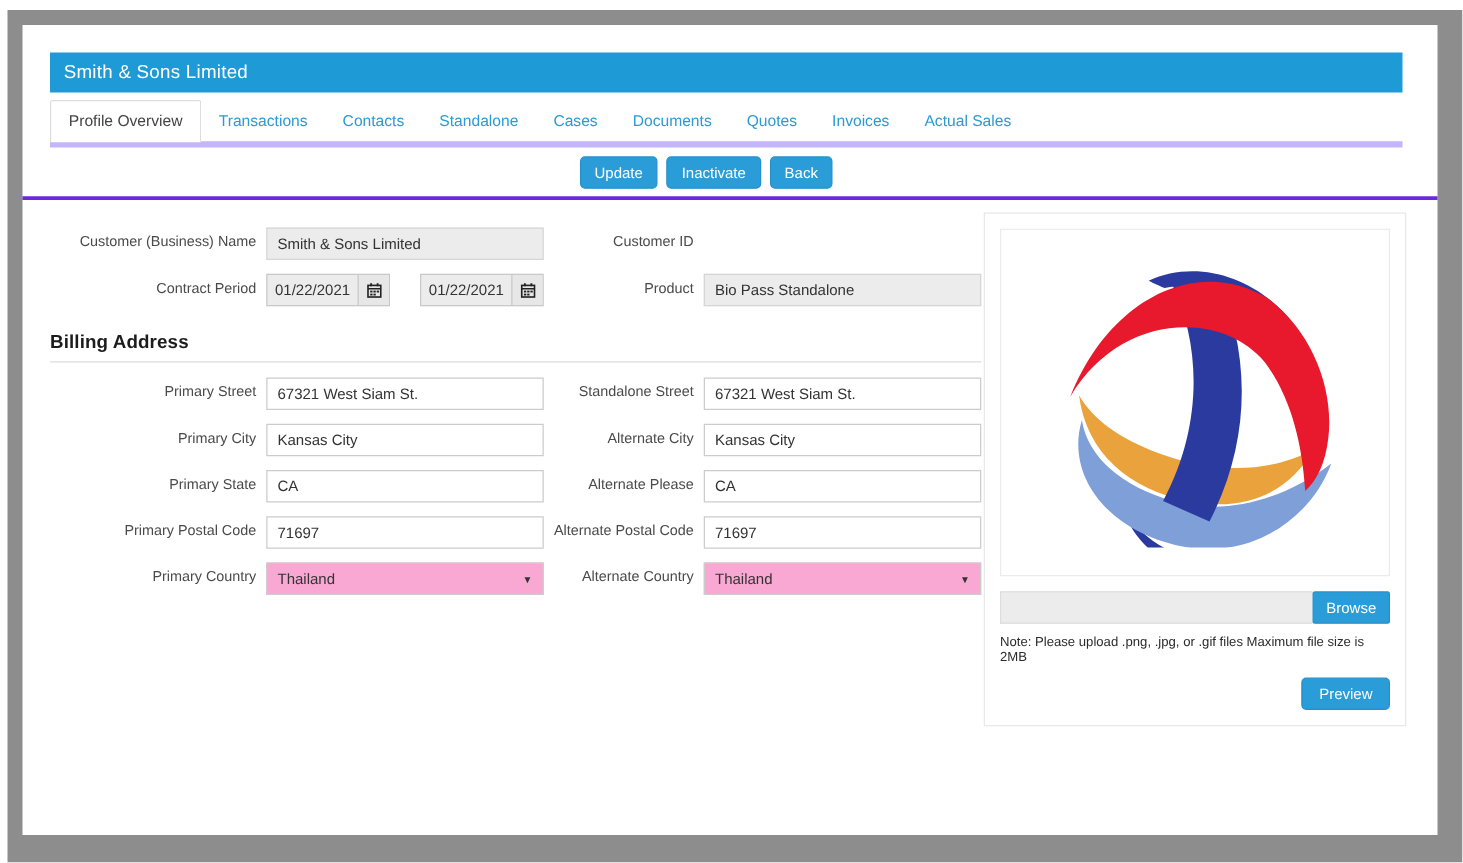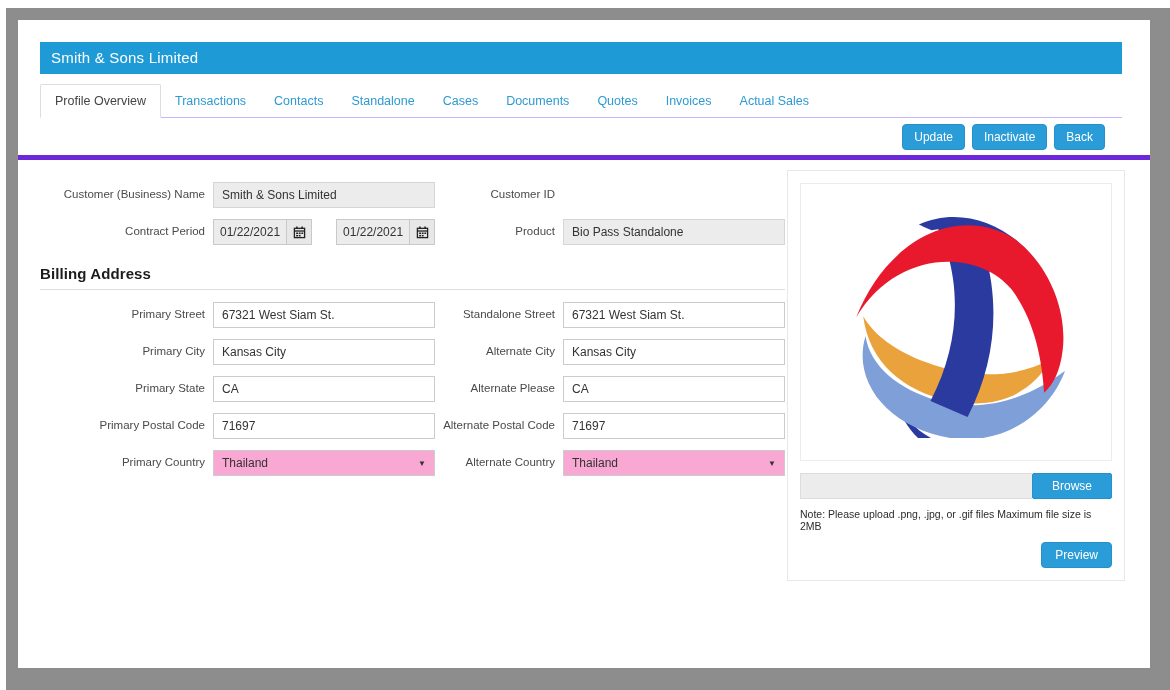--- a/index.html
+++ b/index.html
@@ -23,37 +23,37 @@
   .title-bar {
     position: absolute; left: 22px; top: 22px; width: 1082px; height: 32px;
     background: #1e9ad7; color: #ffffff;
     font-size: 15px; line-height: 32px; padding-left: 11px;
     font-weight: 400; letter-spacing: .2px;
   }
   
   .tabs {
     position: absolute; left: 22px; top: 64px; width: 1082px;
     display: flex; align-items: flex-end;
-    border-bottom: 1px solid #c4b5fd;
+    border-bottom: 5px solid #c4b5fd;
     height: 34px;
   }
   .tab {
     padding: 9px 14px 9px 14px;
     font-size: 12.5px; color: #2d9ad3; cursor: pointer; white-space: nowrap;
   }
   .tab.active {
     background: #fff; color: #444444;
     border: 1px solid #dddddd; border-bottom: 1px solid #ffffff;
     margin-bottom: -1px; border-radius: 2px 2px 0 0;
   }
   
   .toolbar {
     position: absolute; left: 0; top: 98px; width: 1132px; height: 42px;
-    border-bottom: 5px solid #6d28d9;
-    display: flex; align-items: center; justify-content: flex-end;
+    border-bottom: 3px solid #6d28d9;
+    display: flex; align-items: center; justify-content: center;
     padding-right: 45px;
   }
   .btn {
     background: #2a9cd8; color: #fff; border: 1px solid #2590c9;
     font-size: 12px; padding: 5px 11px; border-radius: 4px;
     margin-left: 7px; cursor: pointer; font-family: inherit;
   }
   
   .left-col { position: absolute; left: 22px; top: 150px; width: 745px; }
   .section-heading {
@@ -102,21 +102,21 @@
     border: 1px solid #ececec; height: 278px;
     display: flex; align-items: center; justify-content: center;
     background: #fff;
   }
   .file-row { display: flex; margin-top: 12px; }
   .file-input {
     flex: 1; height: 26px; background: #ececec; border: 1px solid #dddddd;
     border-right: none; font-size: 12px; color: #333; padding: 4px 8px; font-family: inherit;
   }
   .browse-btn {
-    width: 80px; height: 26px; background: #2a9cd8; color: #fff;
+    width: 62px; height: 26px; background: #2a9cd8; color: #fff;
     border: 1px solid #2590c9; font-size: 12px; border-radius: 2px;
     cursor: pointer; font-family: inherit;
   }
   .upload-note { margin-top: 9px; font-size: 10.5px; color: #2b2b2b; }
   .preview-row { margin-top: 10px; text-align: right; }
   .preview-btn {
     background: #2a9cd8; color: #fff; border: 1px solid #2590c9;
     font-size: 12px; padding: 5px 13px; border-radius: 4px; cursor: pointer;
     font-family: inherit;
   }

